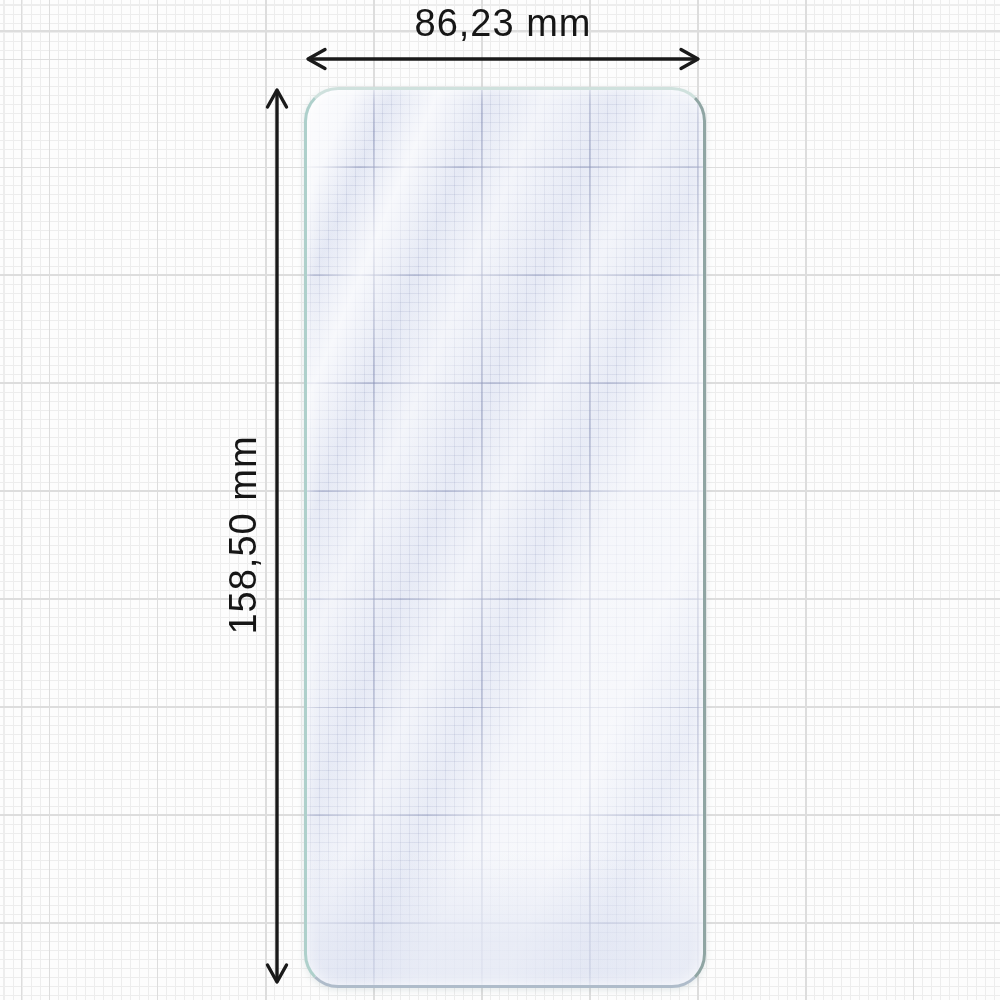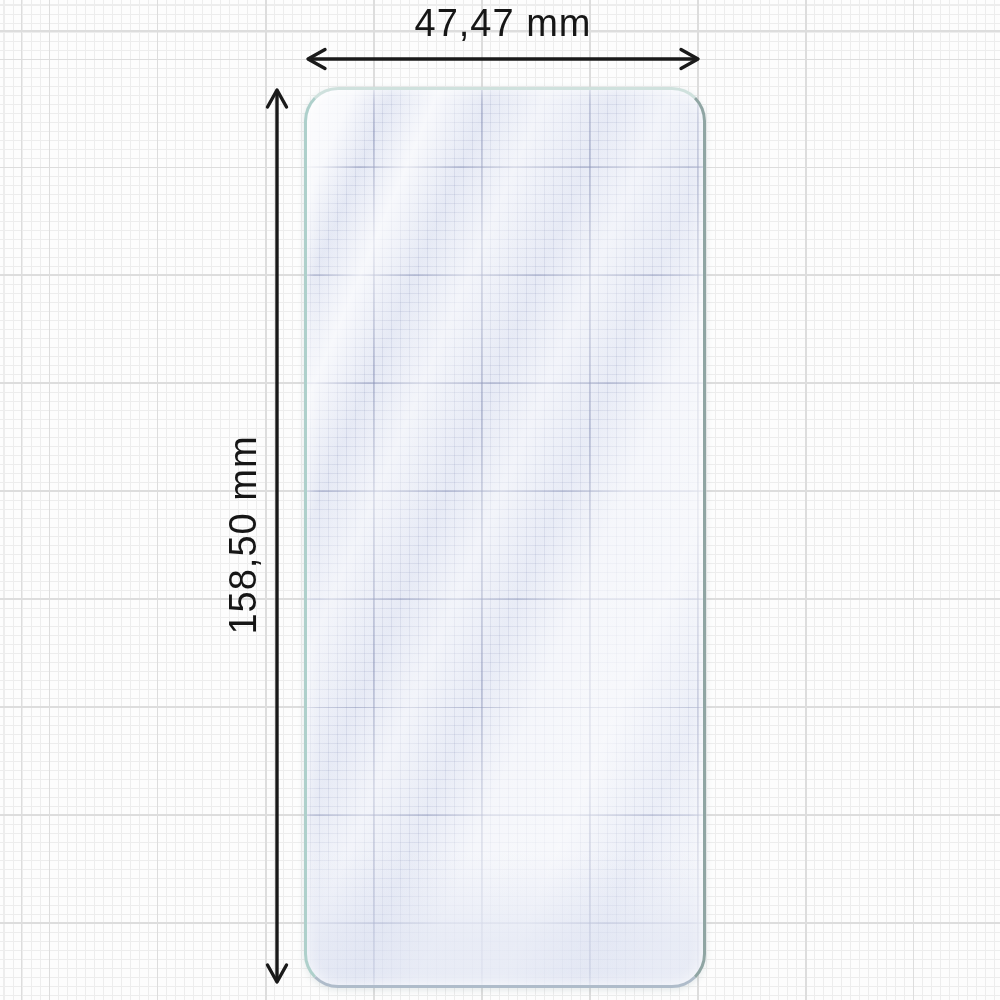--- a/index.html
+++ b/index.html
@@ -121,17 +121,17 @@
     <polyline class="arrow-stroke" points="22,3.5 5,13 22,22.5"></polyline>
     <polyline class="arrow-stroke" points="378,3.5 395,13 378,22.5"></polyline>
   </svg>
 
   <svg class="v-arrow" viewBox="0 0 28 902">
     <line class="arrow-stroke" x1="14" y1="6" x2="14" y2="896"></line>
     <polyline class="arrow-stroke" points="4.5,22 14,5 23.5,22"></polyline>
     <polyline class="arrow-stroke" points="4.5,880 14,897 23.5,880"></polyline>
   </svg>
 
-  <div class="dim-label w-label">47,47 mm</div>
+  <div class="dim-label w-label">86,23 mm</div>
 
   <div class="dim-label h-label">158,50 mm</div>
 
 </div>
 
 </body></html>

